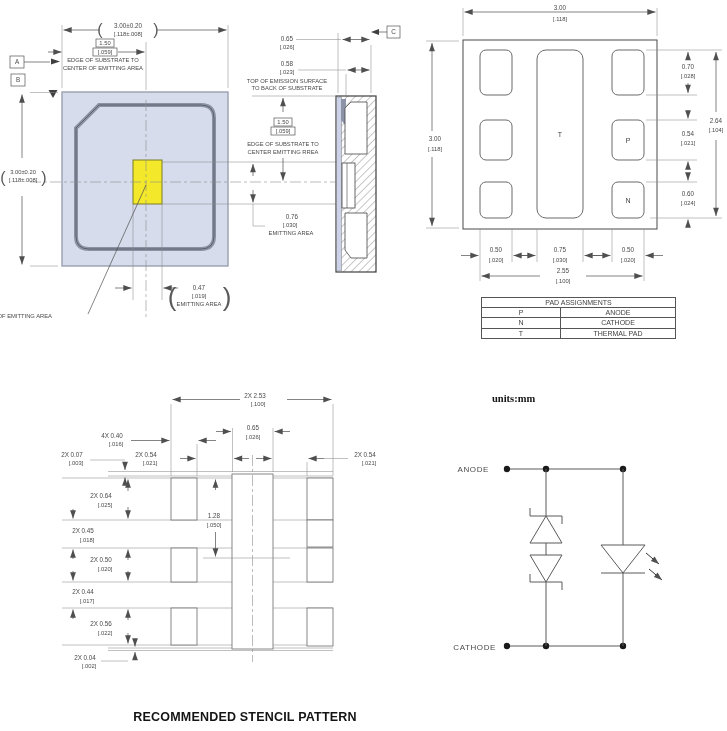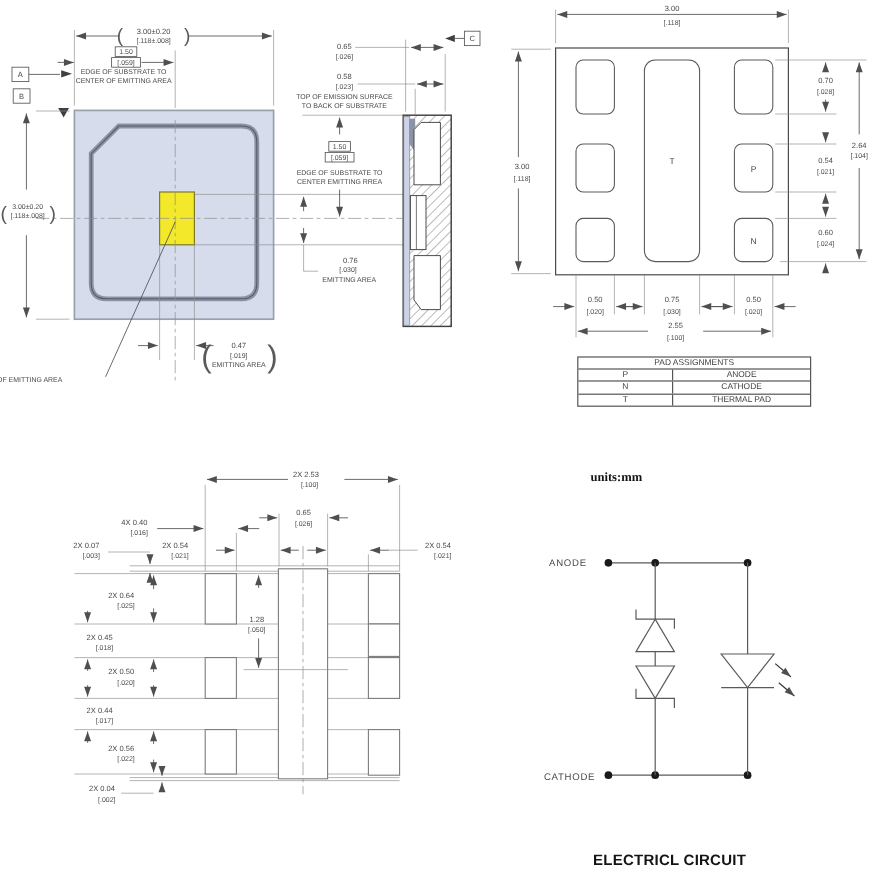--- a/index.html
+++ b/index.html
@@ -341,15 +341,15 @@
     <div class="pt-c2">CATHODE</div>
   </div>
   <div class="pt-row">
     <div class="pt-c1">T</div>
     <div class="pt-c2">THERMAL PAD</div>
   </div>
 </div>
 
 <div class="units" style="left:492px;top:393px;">units:mm</div>
 
-<div class="cap" style="left:458px;top:710px;width:200px;">ELECTRICL CIRCUIT</div>
+<div class="cap" style="left:115px;top:710px;width:260px;">RECOMMENDED STENCIL PATTERN</div>
 
 </div>
 
 </body></html>

